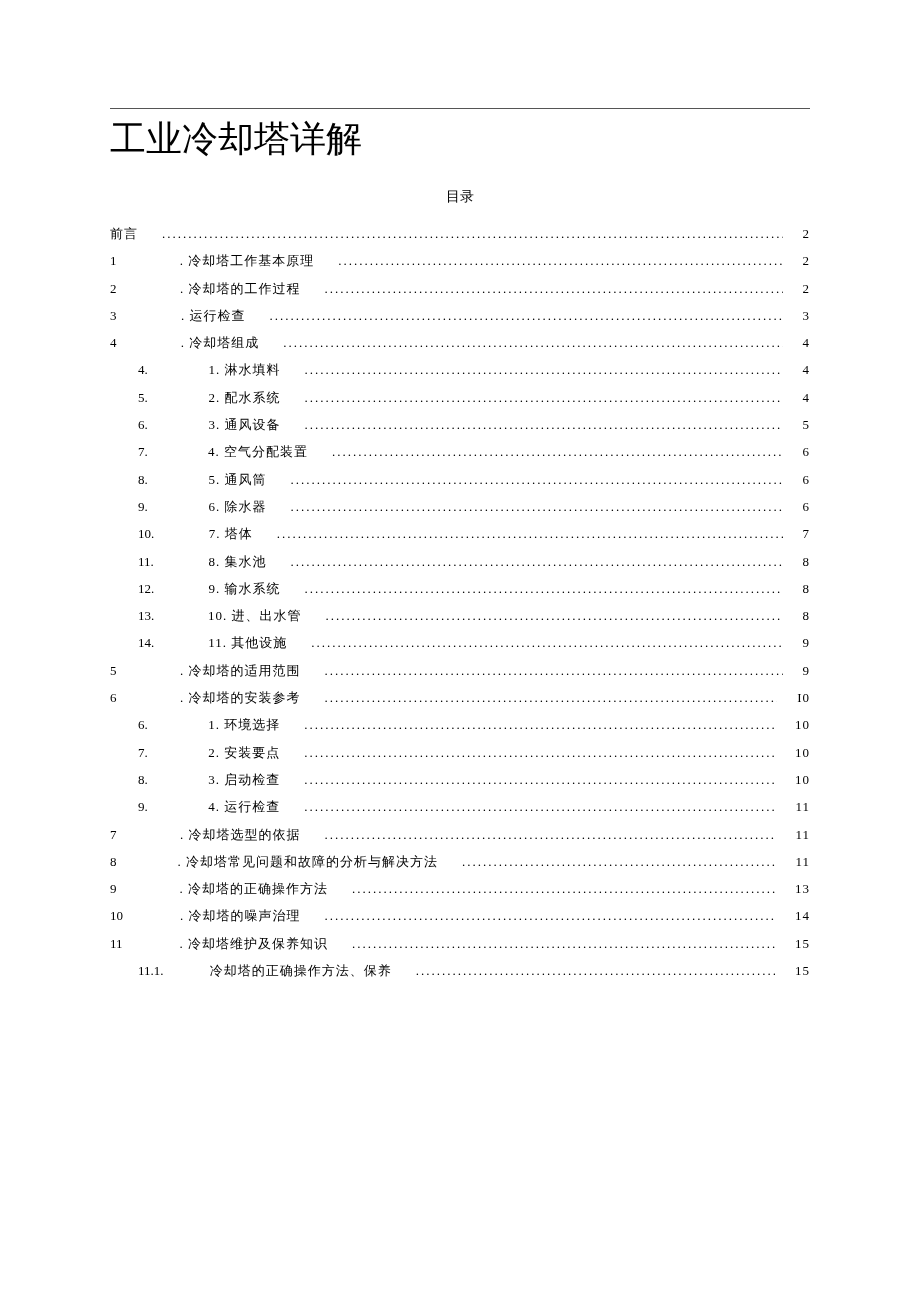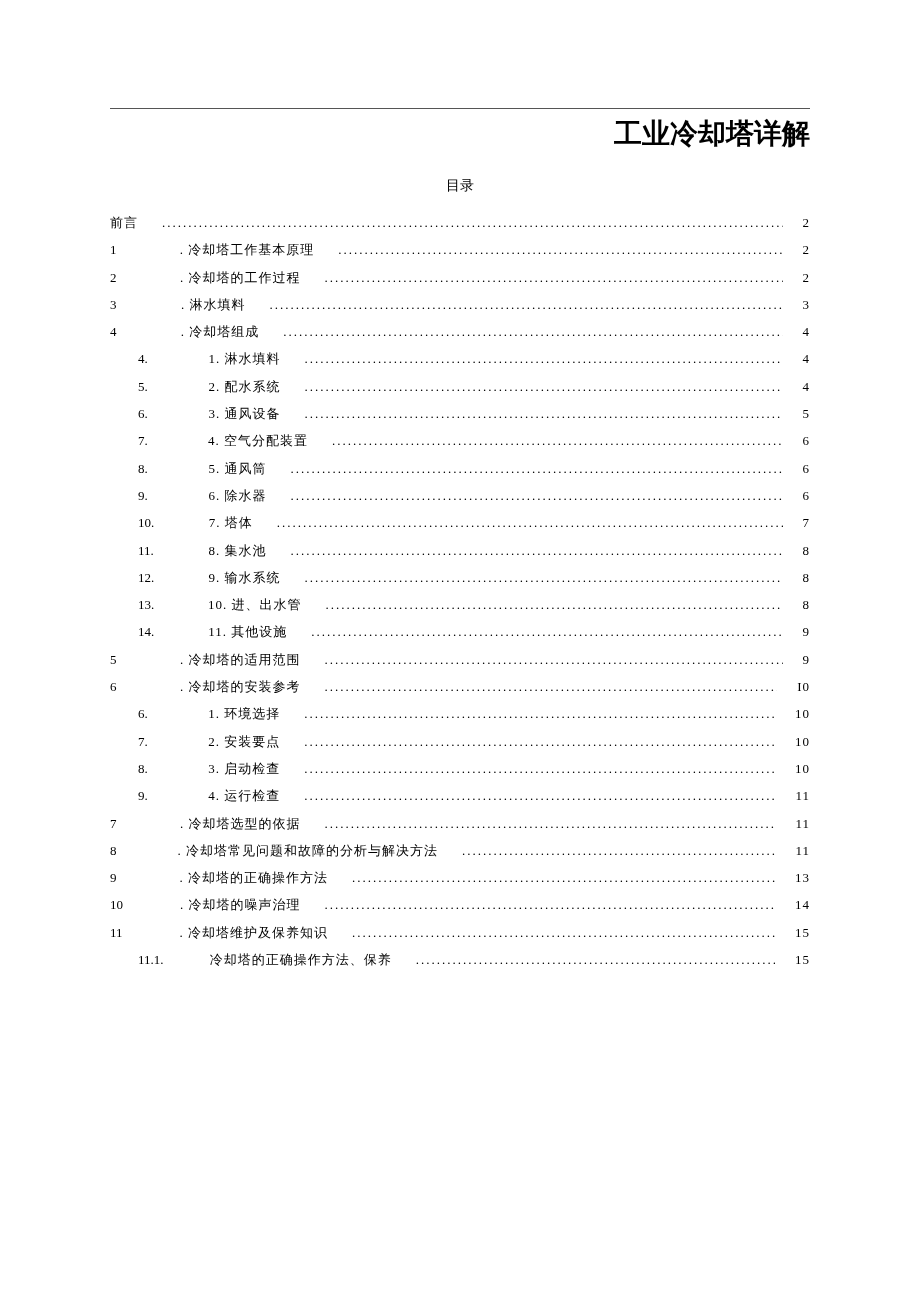--- a/index.html
+++ b/index.html
@@ -12,24 +12,24 @@
   }
   .page {
     padding: 108px 110px 60px 110px;
     box-sizing: border-box;
   }
   .rule {
     border-top: 1px solid #555;
     margin-bottom: 6px;
   }
   .title {
-    text-align: right;
+    text-align: left;
     font-family: "SimHei", "黑体", sans-serif;
-    font-size: 28px;
-    font-weight: 700;
+    font-size: 36px;
+    font-weight: 400;
     margin: 0 0 24px 0;
   }
   .toc-heading {
     text-align: center;
     font-family: Liberation Sans, sans-serif;
     font-size: 14px;
     margin: 0 0 14px 0;
   }
   .toc-row {
     display: flex;
@@ -92,21 +92,21 @@
       <div class="toc-row indent-0">
         <span class="num wide">2</span>
         <span class="sep"> </span>
         <span class="label">. 冷却塔的工作过程</span>
         <span class="leader"></span>
         <span class="page-num">2</span>
       </div>
       <div class="toc-row indent-0">
         <span class="num wide">3</span>
         <span class="sep"> </span>
-        <span class="label">. 淋水填料</span>
+        <span class="label">. 运行检查</span>
         <span class="leader"></span>
         <span class="page-num">3</span>
       </div>
       <div class="toc-row indent-0">
         <span class="num wide">4</span>
         <span class="sep"> </span>
         <span class="label">. 冷却塔组成</span>
         <span class="leader"></span>
         <span class="page-num">4</span>
       </div>

